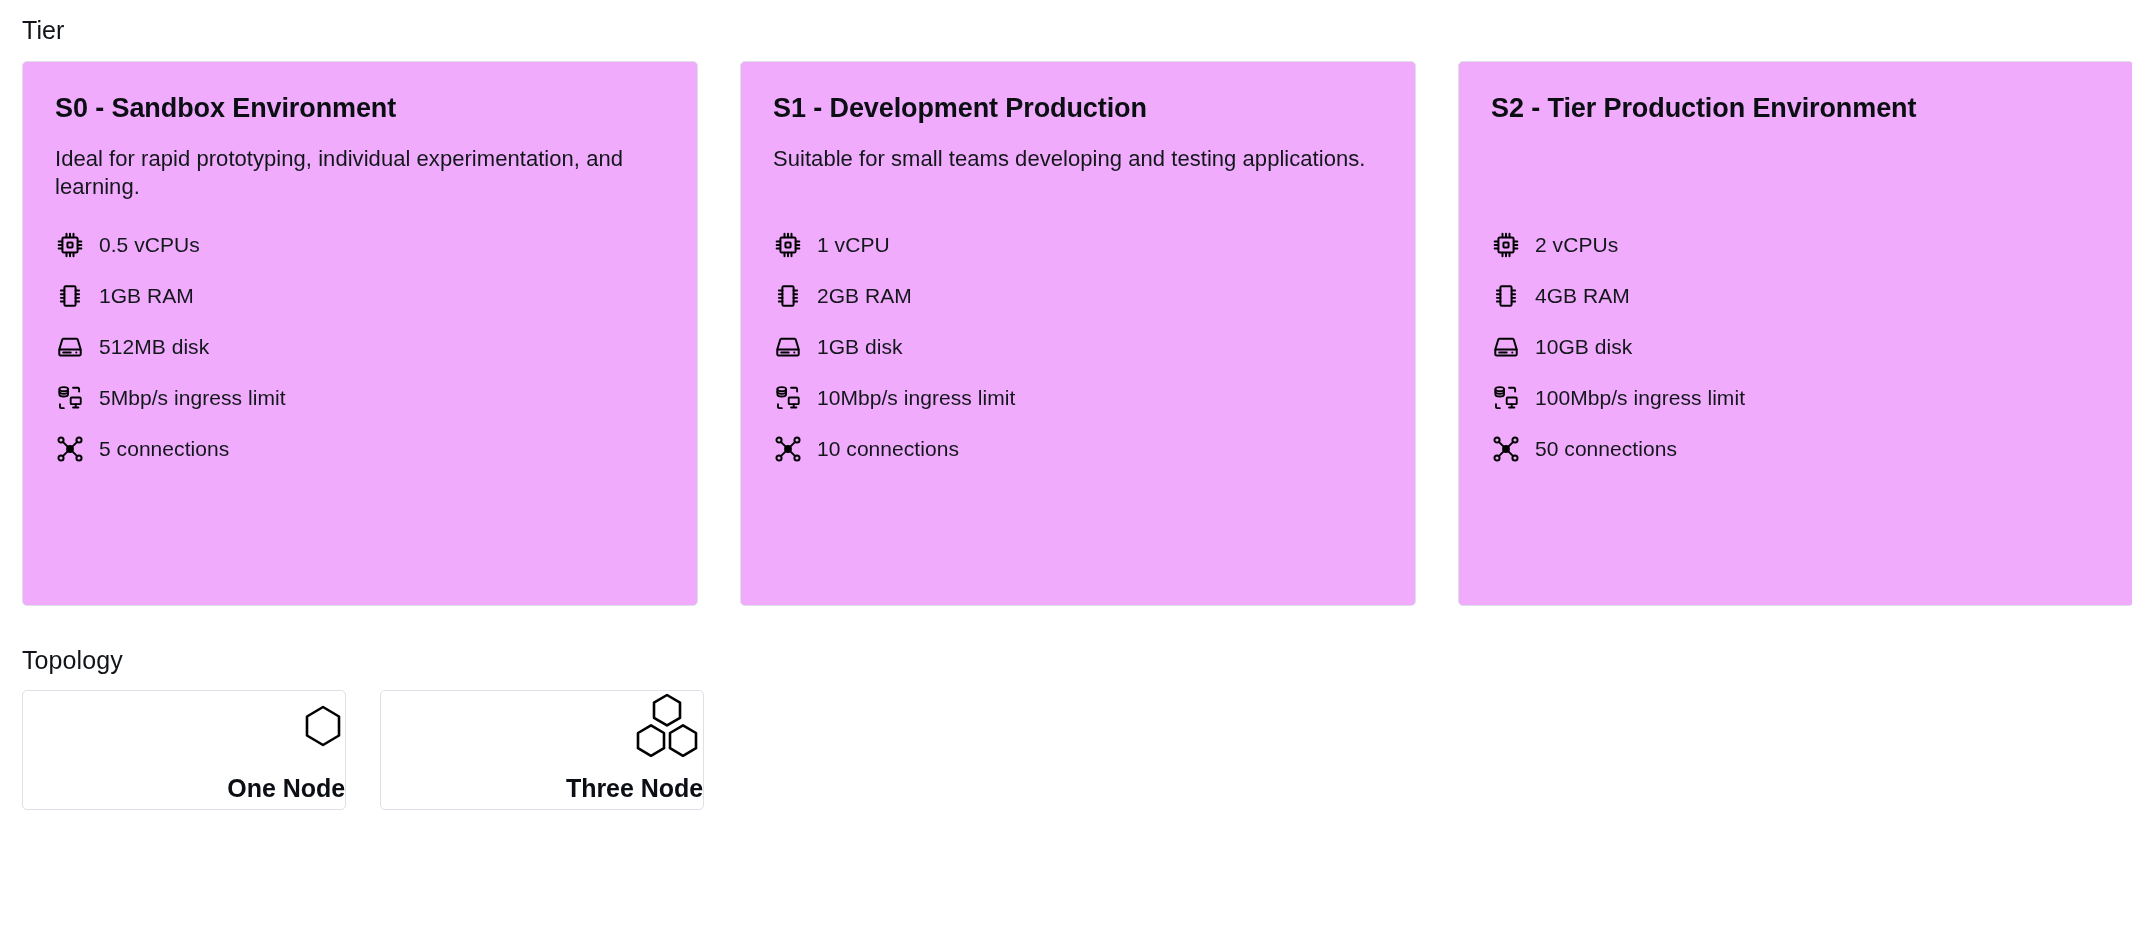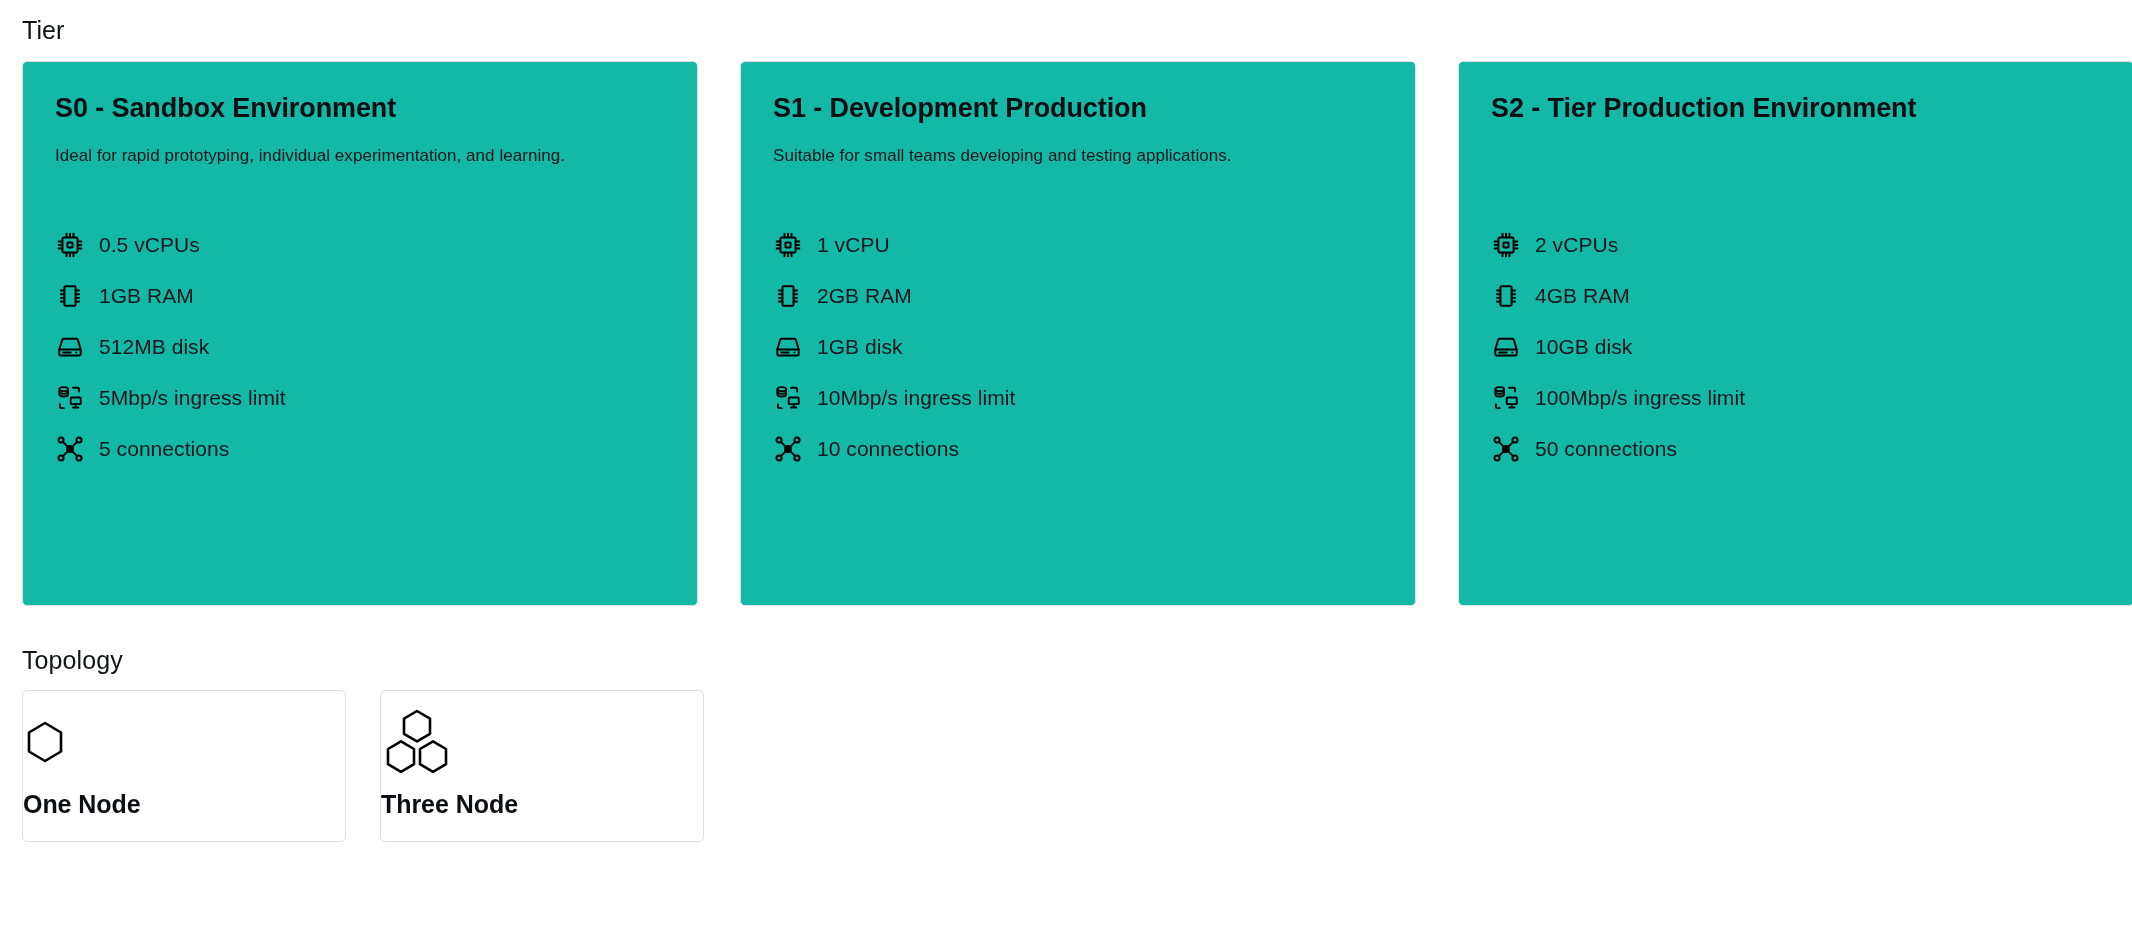--- a/index.html
+++ b/index.html
@@ -33,34 +33,34 @@
   .tier-row {
     display: flex;
     gap: 42px;
     align-items: stretch;
   }
   .tier-card {
     flex: 0 0 676px;
     width: 676px;
     border: 1.5px solid #dbe1e6;
     border-radius: 5px;
-    background: #14b8a6;
+    background: #f0abfc;
     padding: 30px 32px 26px 32px;
     min-height: 545px;
   }
   .tier-title {
     font-size: 27px;
     font-weight: 700;
     line-height: 1.25;
     margin: 0 0 20px 0;
     color: #0b0e12;
     letter-spacing: -0.1px;
   }
   .tier-desc {
-    font-size: 17px;
+    font-size: 22px;
     font-weight: 400;
     line-height: 1.28;
     margin: 0;
     color: #13171c;
     letter-spacing: 0.05px;
   }
   .spec-list {
     list-style: none;
     margin: 0;
     padding: 0;
@@ -93,27 +93,27 @@
   .desc-block.tall { min-height: 128px; }
 
   
   .topology-section { margin-top: 38px; }
   .topology-row {
     display: flex;
     gap: 34px;
   }
   .topo-card {
     width: 324px;
-    height: 152px;
+    height: 120px;
     border: 1.5px solid #dbe1e6;
     border-radius: 5px;
     background: #ffffff;
     display: flex;
     flex-direction: column;
-    align-items: flex-start;
+    align-items: flex-end;
     justify-content: center;
     gap: 20px;
   }
   .topo-icon {
     height: 56px;
     display: flex;
     align-items: center;
     justify-content: center;
   }
   .topo-icon svg { display: block; }

